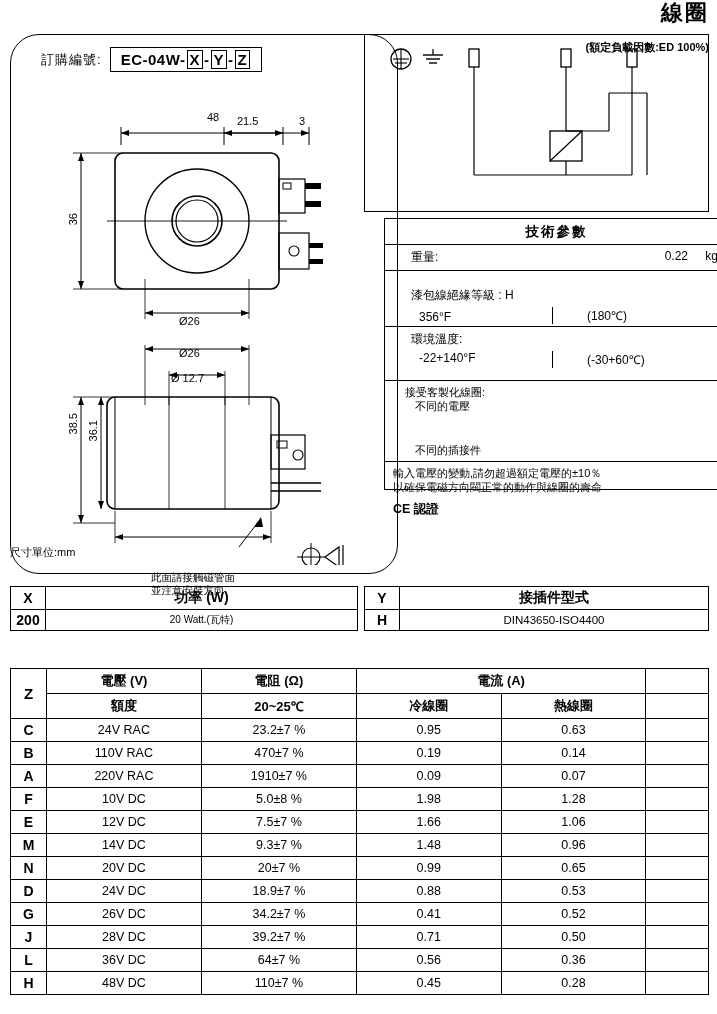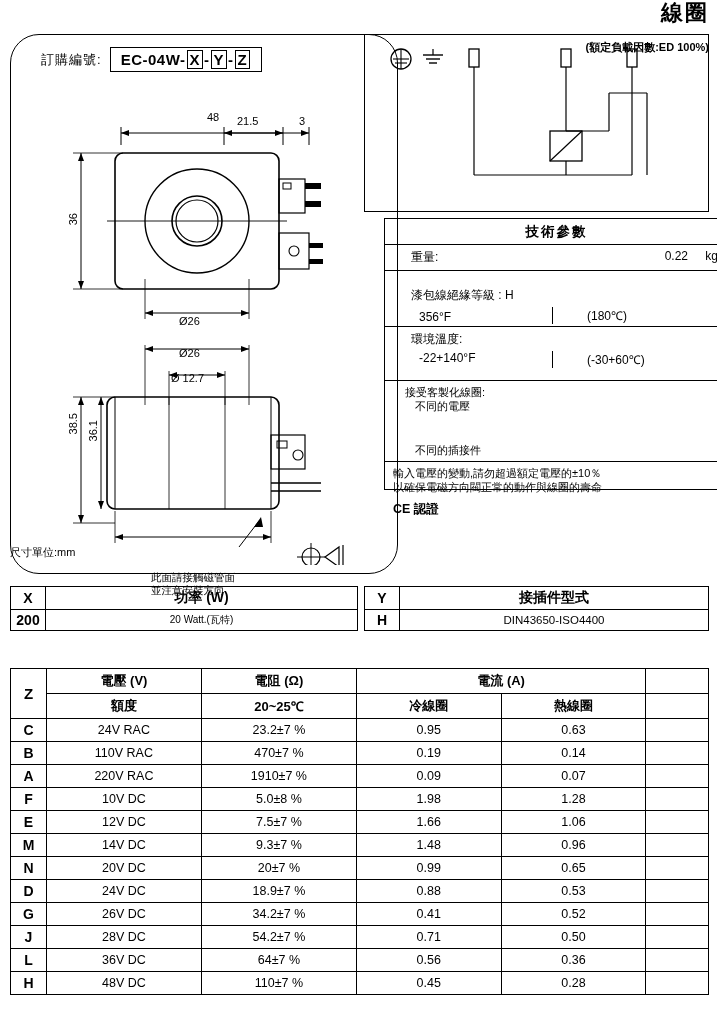--- a/index.html
+++ b/index.html
@@ -380,21 +380,21 @@
           <td class="letter">G</td>
           <td class="">26V DC</td>
           <td class="">34.2±7 %</td>
           <td class="">0.41</td>
           <td class="">0.52</td>
           <td></td>
         </tr>
         <tr>
           <td class="letter">J</td>
           <td class="">28V DC</td>
-          <td class="">54.2±7 %</td>
+          <td class="">39.2±7 %</td>
           <td class="">0.71</td>
           <td class="">0.50</td>
           <td></td>
         </tr>
         <tr>
           <td class="letter">L</td>
           <td class="">36V DC</td>
           <td class="">64±7 %</td>
           <td class="">0.56</td>
           <td class="">0.36</td>

